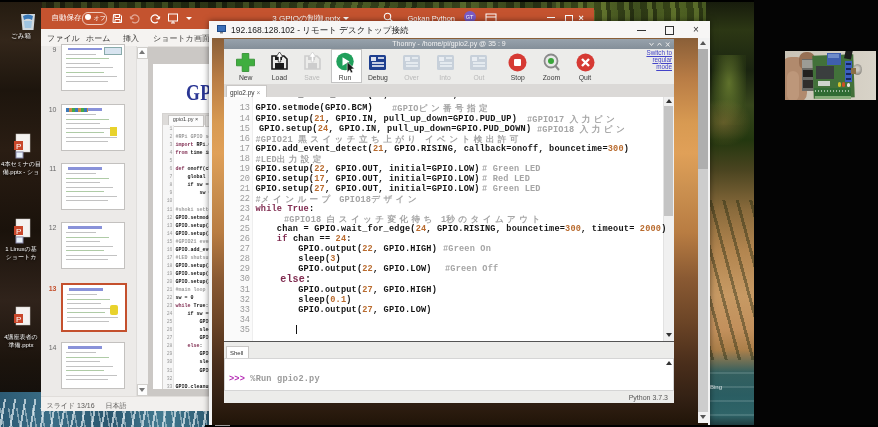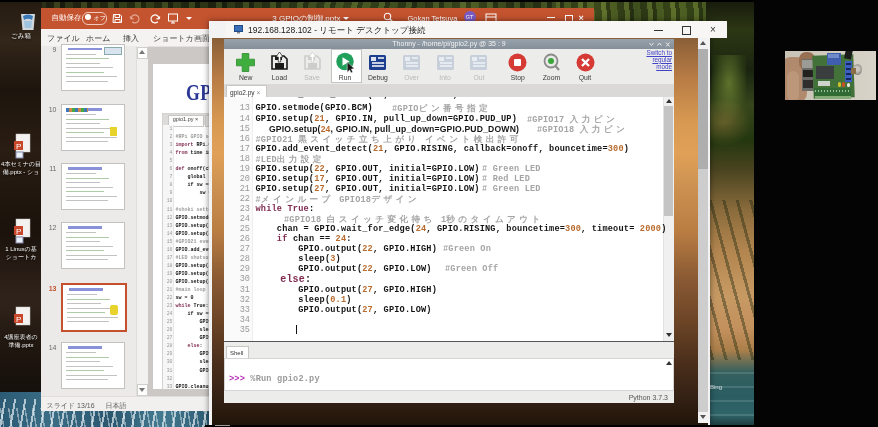--- a/index.html
+++ b/index.html
@@ -96,21 +96,21 @@
     <svg class="abs" style="left:126px;top:4px" width="12" height="12" viewBox="0 0 12 12">
         <rect x="1.5" y="2" width="9" height="7" fill="none" stroke="#fff"></rect>
         <path d="M4 11 h4 M6 9 v2" stroke="#fff"></path>
       </svg>
     <span class="abs" style="left:145px;top:9px;width:0;height:0;border-left:3px solid transparent;border-right:3px solid transparent;border-top:3.5px solid #fff;"></span>
     <span class="abs" style="left:190px;top:5px;width:160px;text-align:center;font-size:8px;">3 GPIOの制御.pptx <span style="display:inline-block;width:0;height:0;border-left:3px solid transparent;border-right:3px solid transparent;border-top:3.5px solid #fff;vertical-align:middle;"></span></span>
     <svg class="abs" style="left:342px;top:4px" width="11" height="12" viewBox="0 0 11 12">
         <circle cx="4.5" cy="4.5" r="3.2" fill="none" stroke="#fff" stroke-width="1.1"></circle>
         <path d="M7 7 l3 3" stroke="#fff" stroke-width="1.1"></path>
       </svg>
-    <span class="abs" style="left:367px;top:5.5px;font-size:7.5px;">Gokan Tetsuya</span>
+    <span class="abs" style="left:367px;top:5.5px;font-size:7.5px;">Gokan Python</span>
     <span class="abs" style="left:423px;top:3px;width:12px;height:12px;background:#7a5bc5;border-radius:50%;font-size:5.5px;text-align:center;line-height:12px;">GT</span>
     <svg class="abs" style="left:444px;top:4px" width="12" height="12" viewBox="0 0 12 12">
         <rect x="1" y="2" width="10" height="8" fill="none" stroke="#fff"></rect>
         <path d="M1 5 h10" stroke="#fff"></path>
       </svg>
     <span class="abs" style="left:506px;top:9px;width:8px;height:1px;background:#fff;"></span>
     <span class="abs" style="left:524px;top:6.5px;width:6px;height:6px;border:1px solid #fff;"></span>
     <span class="abs" style="left:538px;top:4.5px;font-size:9px;font-weight:bold;">×</span>
   </div>
 
@@ -291,21 +291,21 @@
           <div class="abs" style="left:13px;top:262.05px;font-size:5px;font-weight:bold;font-family:'Liberation Mono',monospace;white-space:pre;"></div>
           <div class="abs" style="left:0;top:270.1px;width:10px;text-align:right;font-size:4.8px;color:#999;font-family:'Liberation Mono',monospace;">33</div>
           <div class="abs" style="left:13px;top:270.1px;font-size:5px;font-weight:bold;font-family:'Liberation Mono',monospace;white-space:pre;"><span style="color:#111;">GPIO.cleanup()</span></div>
         </div>
     </div>
   </div>
 </div>
 
 <div id="rdp" class="abs" style="left:209px;top:20.5px;width:501px;height:404px;background:#f3f3f3;box-shadow:0 0 6px rgba(0,0,0,.5);">
 
-  <div class="abs" style="left:0;top:0;width:501px;height:17.5px;background:#f7f6f5;margin-left:17px;">
+  <div class="abs" style="left:0;top:0;width:501px;height:17.5px;background:#f7f6f5;">
     <svg class="abs" style="left:8px;top:4.5px" width="10" height="9" viewBox="0 0 10 9">
         <rect x="0.5" y="0.5" width="8" height="6" fill="#3a6fb8" stroke="#1e4a88"></rect>
         <rect x="3" y="7" width="3" height="1.5" fill="#888"></rect>
       </svg>
     <span class="abs" style="left:22px;top:4px;font-size:8.5px;color:#1a1a1a;">192.168.128.102 - リモート デスクトップ接続</span>
     <span class="abs" style="left:428px;top:9px;width:9px;height:1px;background:#333;"></span>
     <span class="abs" style="left:456px;top:5px;width:7px;height:7px;border:1px solid #333;"></span>
     <span class="abs" style="left:484px;top:3px;font-size:10px;color:#333;">×</span>
   </div>
 
@@ -422,21 +422,21 @@
           <path d="M0 0 L3 4 L6 0z" fill="#333"></path>
         </svg>
       <div id="code">
           <div class="abs" style="left:0;top:-7.412800000000009px;width:26px;text-align:right;font-size:8.6px;color:#9a9a9a;font-family:'Liberation Mono',monospace;">12</div>
           <div class="abs" style="left:31.5px;top:-7.412800000000009px;height:10.06px;font-size:8.6px;font-weight:bold;letter-spacing:.18px;color:#141414;font-family:'Liberation Mono',monospace;white-space:pre;">GPIO.add_event_detect(21, GPIO.RISING,  <span style="color:#b96b2e">300</span></div>
           <div class="abs" style="left:0;top:6.47px;width:26px;text-align:right;font-size:8.6px;color:#9a9a9a;font-family:'Liberation Mono',monospace;">13</div>
           <div class="abs" style="left:31.5px;top:6.47px;height:10.06px;font-size:8.6px;font-weight:bold;letter-spacing:.18px;color:#141414;font-family:'Liberation Mono',monospace;white-space:pre;">GPIO.setmode(GPIO.BCM)</div>
           <div class="abs" style="left:0;top:16.53px;width:26px;text-align:right;font-size:8.6px;color:#9a9a9a;font-family:'Liberation Mono',monospace;">14</div>
           <div class="abs" style="left:31.5px;top:16.53px;height:10.06px;font-size:8.6px;font-weight:bold;letter-spacing:.18px;color:#141414;font-family:'Liberation Mono',monospace;white-space:pre;">GPIO.setup(<span style="color:#b96b2e">21</span>, GPIO.IN, pull_up_down=GPIO.PUD_UP)</div>
           <div class="abs" style="left:0;top:26.59px;width:26px;text-align:right;font-size:8.6px;color:#9a9a9a;font-family:'Liberation Mono',monospace;">15</div>
-          <div class="abs" style="left:45px;top:26.59px;height:10.06px;font-size:8.6px;font-weight:bold;letter-spacing:.18px;color:#141414;font-family:Liberation Sans, sans-serif;white-space:pre;">GPIO.setup(<span style="color:#b96b2e">24</span>, GPIO.IN, pull_up_down=GPIO.PUD_DOWN)</div>
+          <div class="abs" style="left:35px;top:26.59px;height:10.06px;font-size:8.6px;font-weight:bold;letter-spacing:.18px;color:#141414;font-family:Liberation Mono, monospace;white-space:pre;">GPIO.setup(<span style="color:#b96b2e">24</span>, GPIO.IN, pull_up_down=GPIO.PUD_DOWN)</div>
           <div class="abs" style="left:0;top:36.65px;width:26px;text-align:right;font-size:8.6px;color:#9a9a9a;font-family:'Liberation Mono',monospace;">16</div>
           <div class="abs" style="left:31.5px;top:36.65px;height:10.06px;font-size:8.6px;font-weight:bold;letter-spacing:.18px;color:#141414;font-family:'Liberation Mono',monospace;white-space:pre;"><span style="color:#a5a5a5">#GPIO21 <span class="cj">黒スイッチ立ち上がり</span> <span class="cj">イベント検出許可</span></span></div>
           <div class="abs" style="left:0;top:46.71px;width:26px;text-align:right;font-size:8.6px;color:#9a9a9a;font-family:'Liberation Mono',monospace;">17</div>
           <div class="abs" style="left:31.5px;top:46.71px;height:10.06px;font-size:8.6px;font-weight:bold;letter-spacing:.18px;color:#141414;font-family:'Liberation Mono',monospace;white-space:pre;">GPIO.add_event_detect(<span style="color:#b96b2e">21</span>, GPIO.RISING, callback=onoff, bouncetime=<span style="color:#b96b2e">300</span>)</div>
           <div class="abs" style="left:0;top:56.77px;width:26px;text-align:right;font-size:8.6px;color:#9a9a9a;font-family:'Liberation Mono',monospace;">18</div>
           <div class="abs" style="left:31.5px;top:56.77px;height:10.06px;font-size:8.6px;font-weight:bold;letter-spacing:.18px;color:#141414;font-family:'Liberation Mono',monospace;white-space:pre;"><span style="color:#a5a5a5">#LED<span class="cj">出力設定</span></span></div>
           <div class="abs" style="left:0;top:66.83px;width:26px;text-align:right;font-size:8.6px;color:#9a9a9a;font-family:'Liberation Mono',monospace;">19</div>
           <div class="abs" style="left:31.5px;top:66.83px;height:10.06px;font-size:8.6px;font-weight:bold;letter-spacing:.18px;color:#141414;font-family:'Liberation Mono',monospace;white-space:pre;">GPIO.setup(<span style="color:#b96b2e">22</span>, GPIO.OUT, initial=GPIO.LOW)</div>
           <div class="abs" style="left:0;top:76.89px;width:26px;text-align:right;font-size:8.6px;color:#9a9a9a;font-family:'Liberation Mono',monospace;">20</div>
           <div class="abs" style="left:31.5px;top:76.89px;height:10.06px;font-size:8.6px;font-weight:bold;letter-spacing:.18px;color:#141414;font-family:'Liberation Mono',monospace;white-space:pre;">GPIO.setup(<span style="color:#b96b2e">17</span>, GPIO.OUT, initial=GPIO.LOW)</div>

